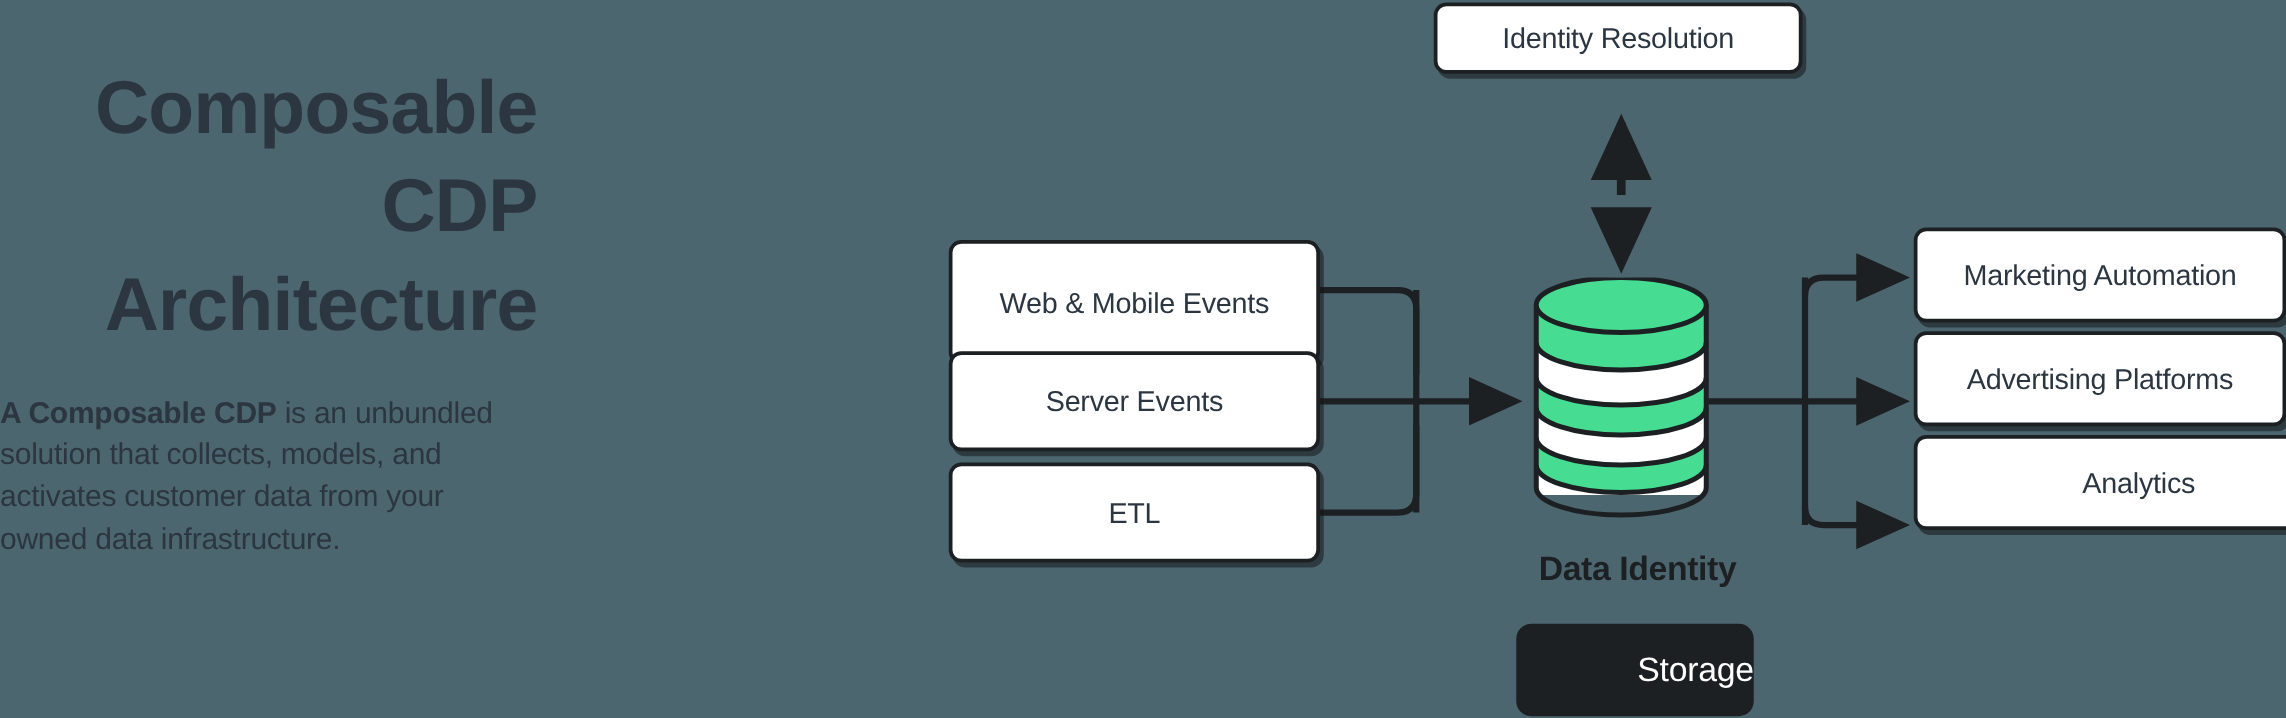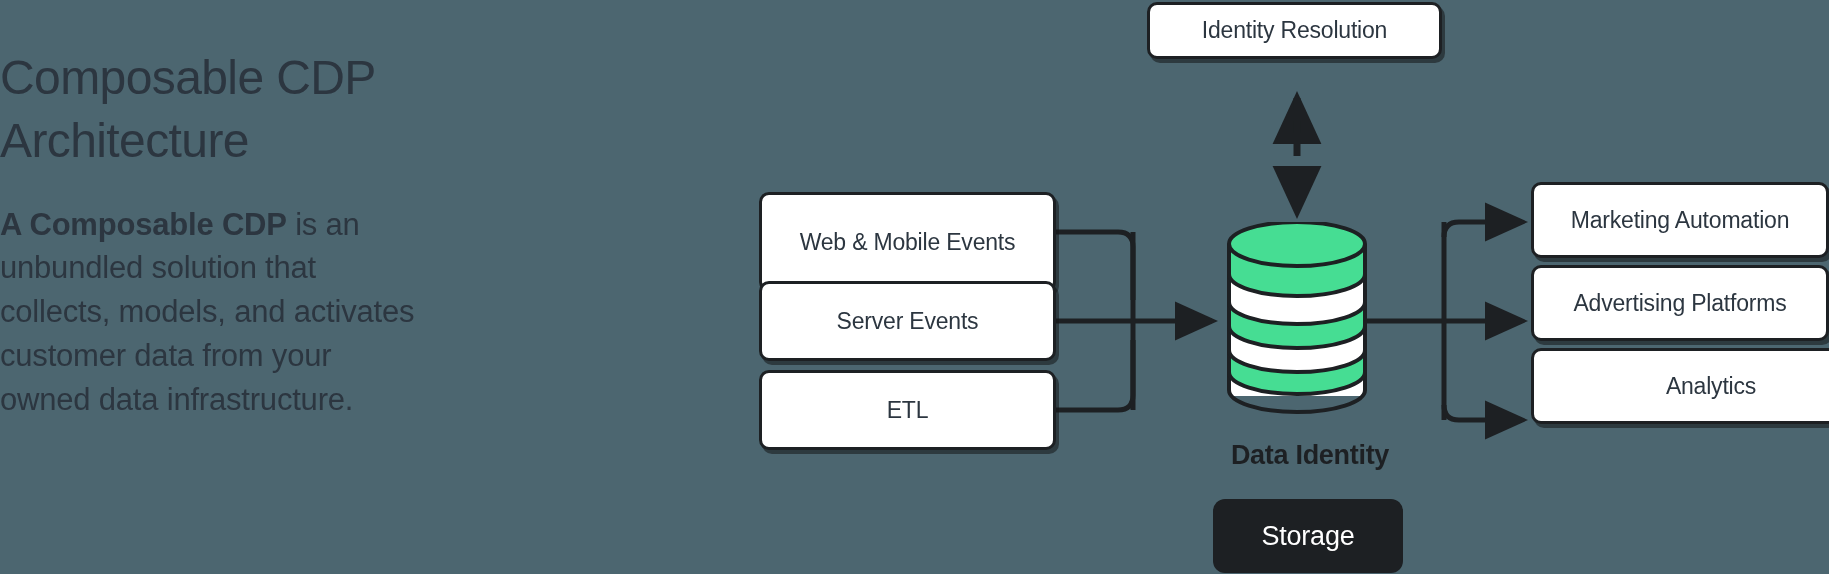--- a/index.html
+++ b/index.html
@@ -23,32 +23,33 @@
   }
 
   
   .copy {
     position: absolute;
     left: 0px;
     top: 46px;
     width: 430px;
   }
   .copy-title {
-    font-size: 48px;
-    font-weight: 400;
+    font-size: 60px;
+    font-weight: 700;
     line-height: 1.32;
     letter-spacing: -0.6px;
     color: #2c3640;
     margin: 0;
     white-space: pre-line;
+    text-align: right;
   }
   .copy-body {
     margin: 0;
     margin-top: 30px;
-    font-size: 31px;
+    font-size: 24px;
     line-height: 1.41;
     letter-spacing: -0.2px;
     color: #2c3640;
     font-weight: 400;
   }
   .copy-body .lead {
     font-weight: 700;
   }
 
   
@@ -106,21 +107,21 @@
   #storage-badge {
     position: absolute;
     left: 1213px;
     top: 499px;
     width: 190px;
     height: 74px;
     background: #1d2023;
     border-radius: 12px;
     display: flex;
     align-items: center;
-    justify-content: center;
+    justify-content: flex-end;
     box-sizing: border-box;
   }
   #storage-badge .badge-label {
     color: #ffffff;
     font-size: 27px;
     font-weight: 400;
     letter-spacing: -0.2px;
   }
 
   

